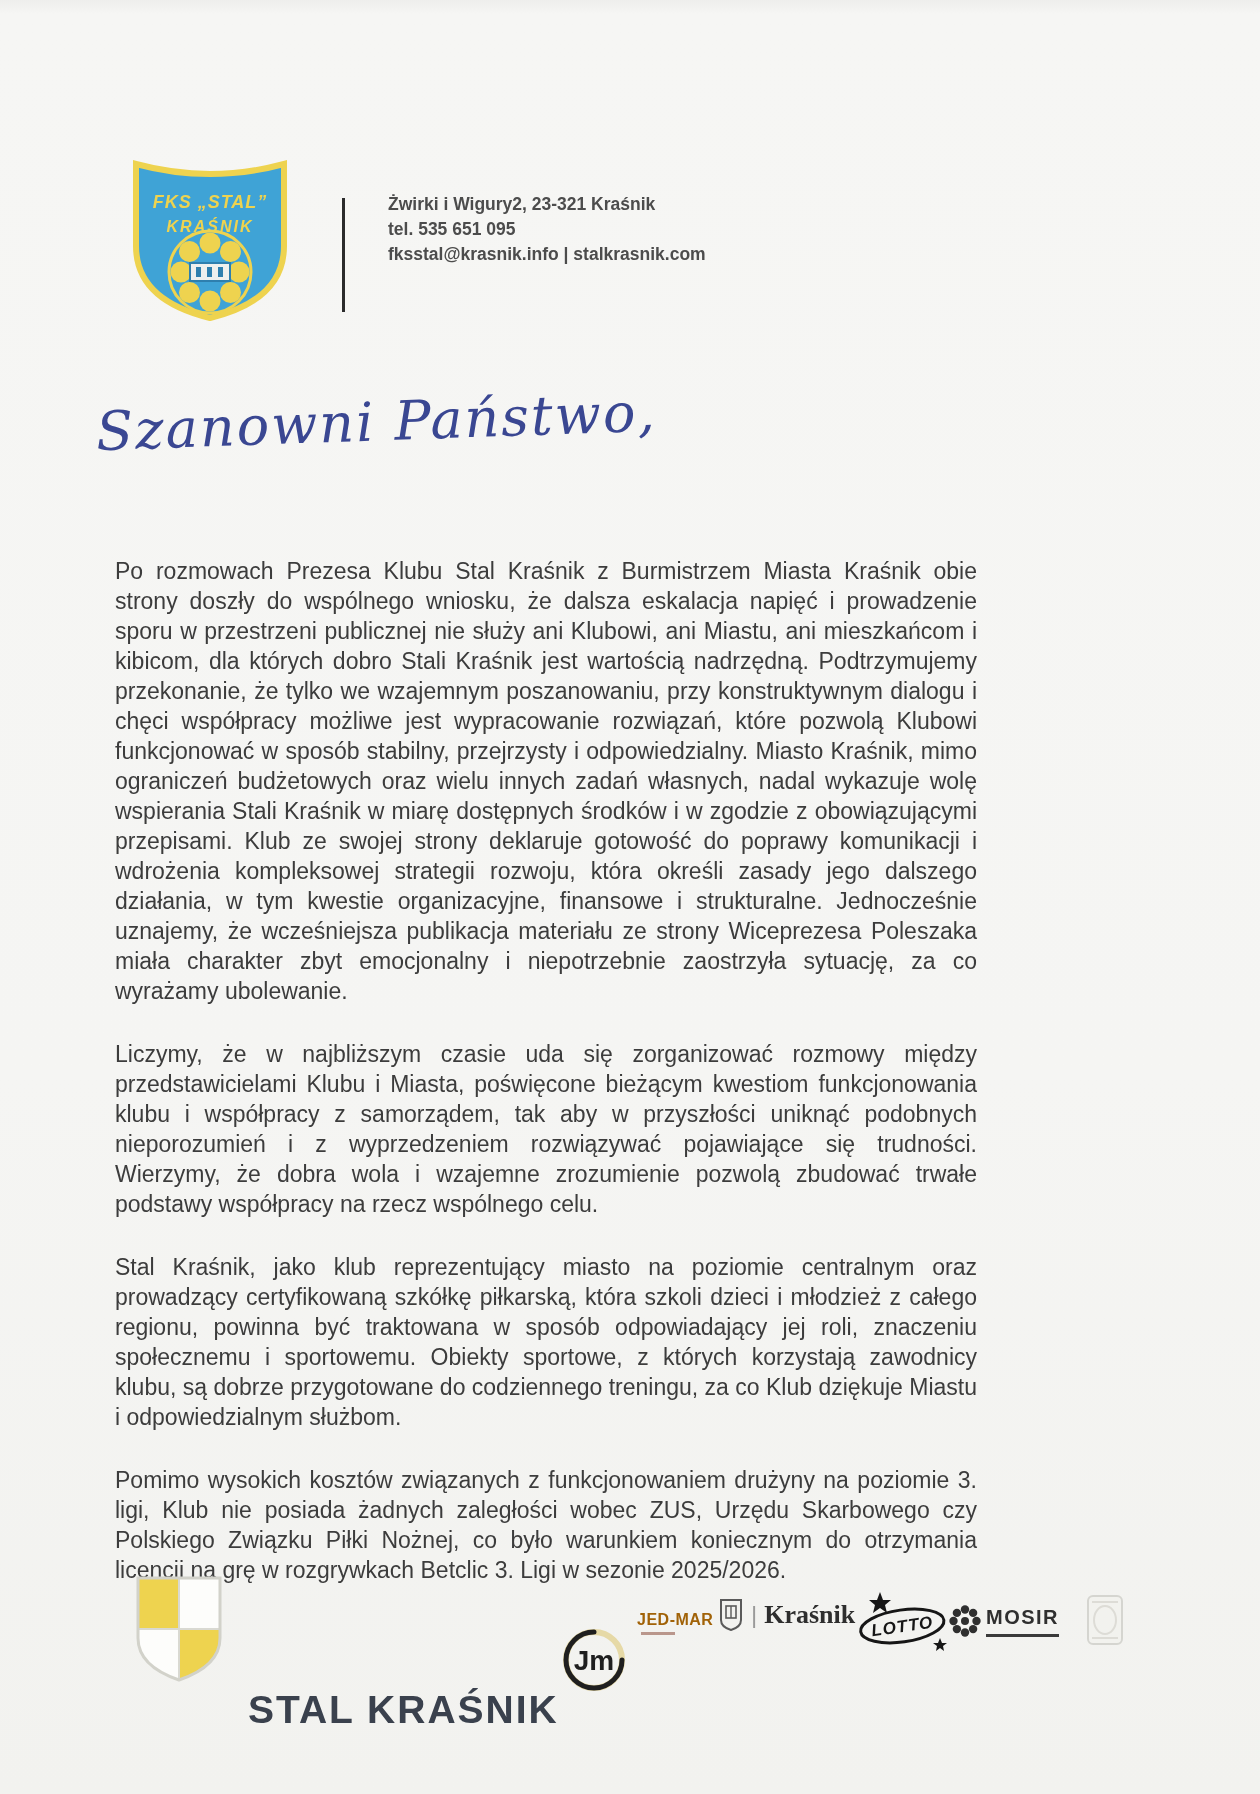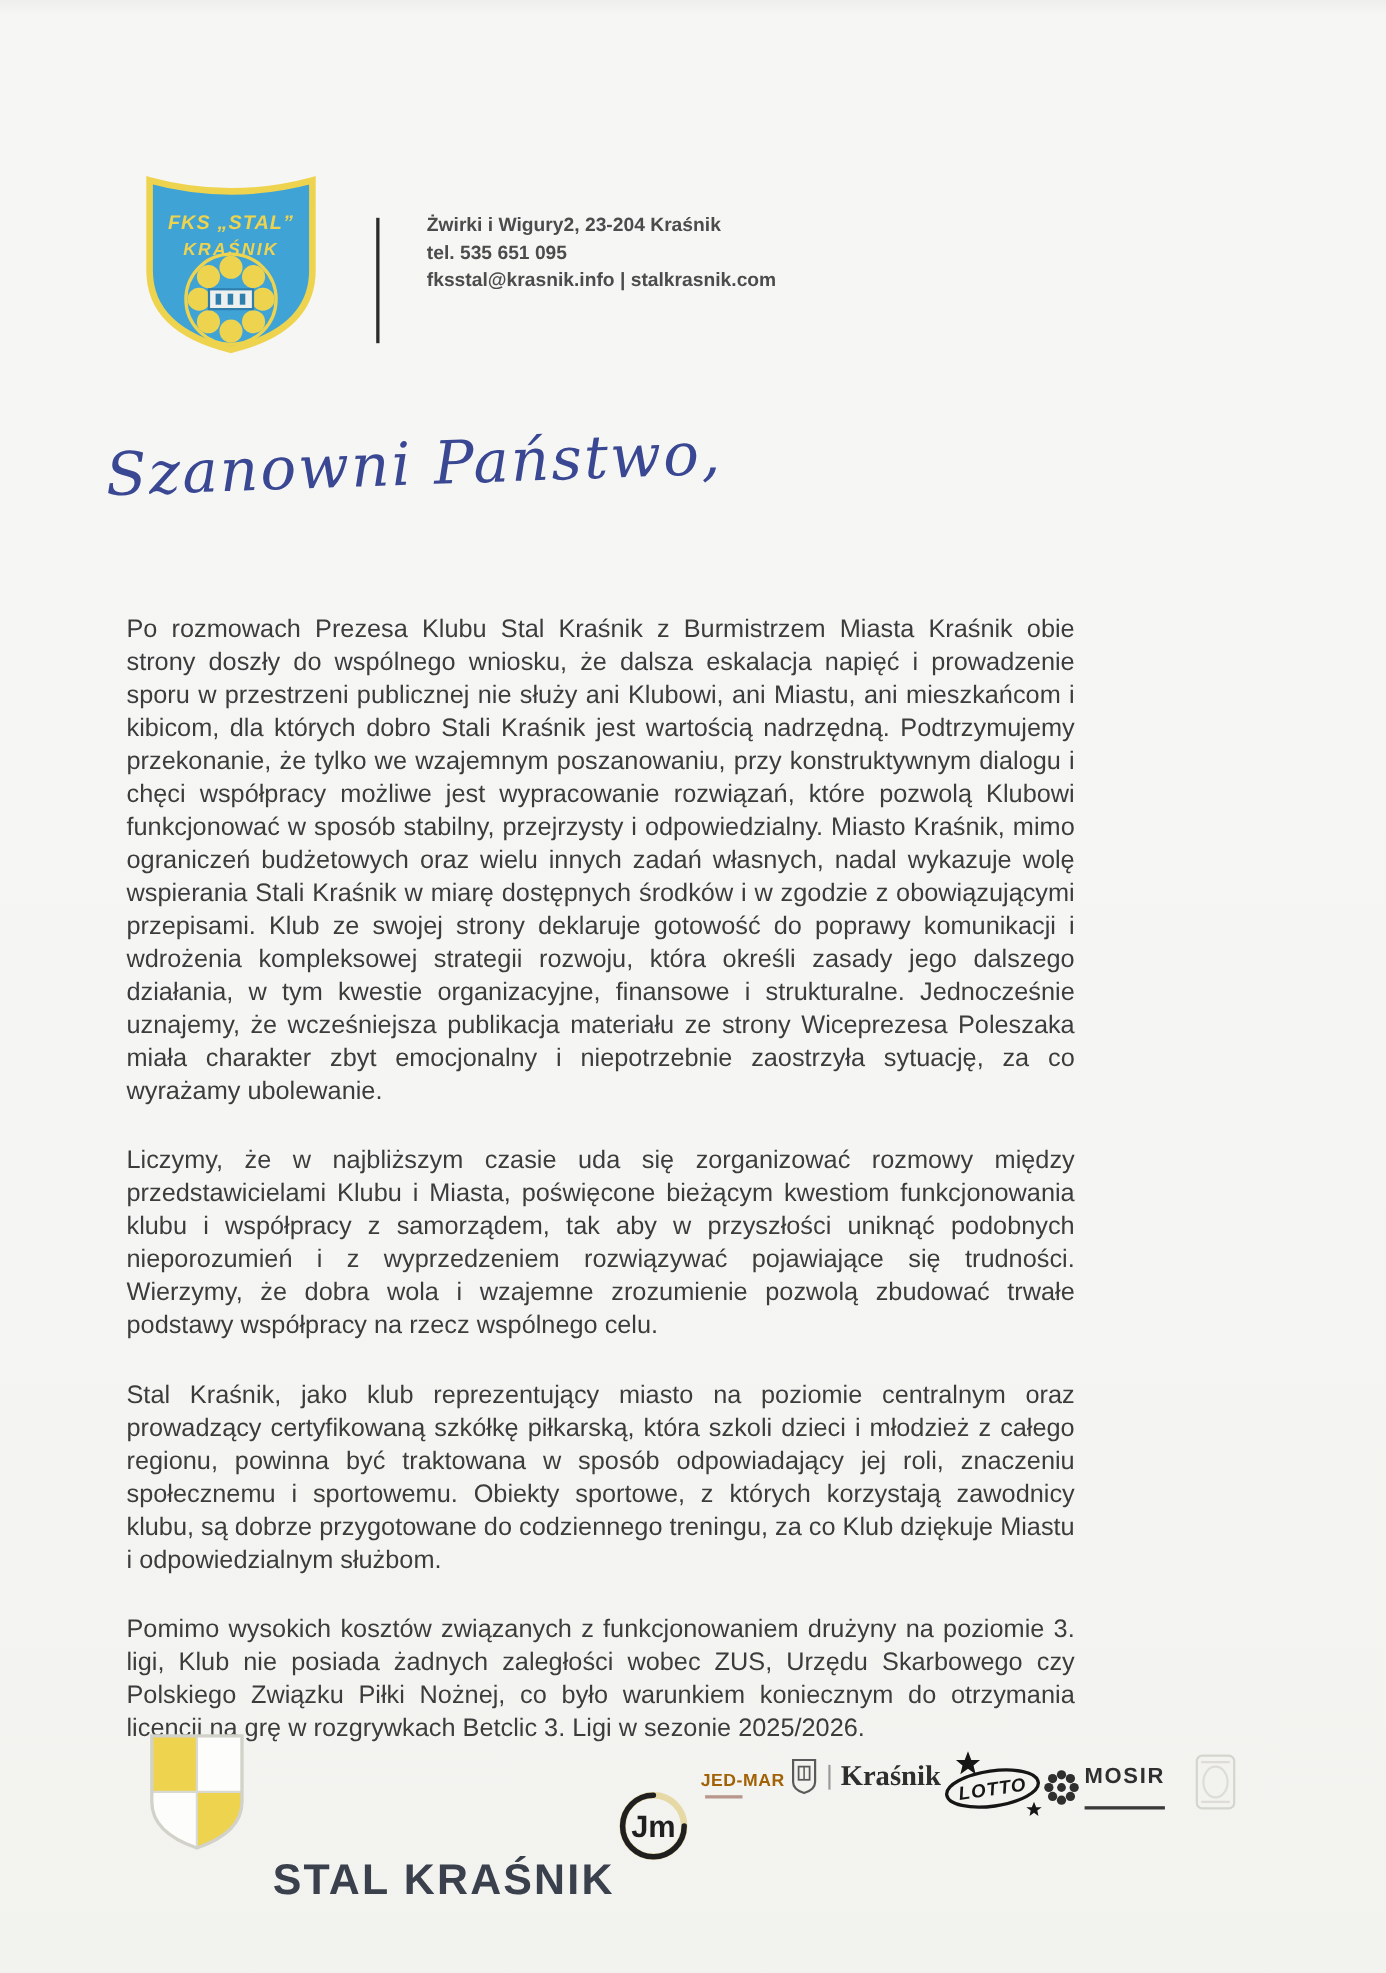--- a/index.html
+++ b/index.html
@@ -35,21 +35,21 @@
   }
 
   
   .wordmark{left:248px;top:1688px;font-size:39px;font-weight:bold;color:#3a414d;letter-spacing:2px;}
   .jedmar-label{left:637px;top:1611px;font-size:16px;font-weight:bold;color:#a16207;letter-spacing:0.5px;}
   .jedmar-subline{left:641px;top:1632px;width:34px;height:3px;background:#8a4a3a;opacity:0.55;}
   .krasnik-group{left:718px;top:1598px;display:flex;align-items:center;gap:7px;}
   .krasnik-sep{color:#9a9a9a;font-size:24px;}
   .krasnik-label{font-family:"Liberation Serif",serif;font-weight:bold;font-size:26px;color:#2e2e2e;}
   .mosir-group{left:948px;top:1604px;display:flex;align-items:center;gap:4px;}
-  .mosir-label{font-size:20px;font-weight:bold;color:#2f2f2f;letter-spacing:1.5px;border-bottom:3px solid #3a3a3a;padding-bottom:15px;}
+  .mosir-label{font-size:20px;font-weight:bold;color:#2f2f2f;letter-spacing:1.5px;border-bottom:3px solid #3a3a3a;padding-bottom:5px;}
   .legal{left:0;top:1706px;width:1260px;text-align:center;}
   .legal div{font-size:13.5px;font-weight:bold;color:#6b6b68;line-height:27px;}
 </style>
 </head>
 <body>
 
 <div class="abs" style="left:128px;top:150px;">
   <svg width="164" height="172" viewBox="0 0 164 172">
     <path d="M8,14 Q82,34 156,14 L156,96 Q156,150 82,168 Q8,150 8,96 Z" fill="#3fa3d6" stroke="#eed34f" stroke-width="6"></path>
     <text x="82" y="58" text-anchor="middle" font-size="18" font-weight="bold" fill="#eed34f" font-style="italic" letter-spacing="1">FKS „STAL”</text>
@@ -68,21 +68,21 @@
       <rect x="68" y="117" width="5" height="10" fill="#2e7fae"></rect>
       <rect x="79" y="117" width="5" height="10" fill="#2e7fae"></rect>
       <rect x="90" y="117" width="5" height="10" fill="#2e7fae"></rect>
     </g>
   </svg>
 </div>
 
 <div class="abs org-divider"></div>
 
 <div class="abs org-block">
-  <p class="org-line">Żwirki i Wigury2, 23-204 Kraśnik</p>
+  <p class="org-line">Żwirki i Wigury2, 23-321 Kraśnik</p>
   <p class="org-line">tel. 535 651 095</p>
   <p class="org-line">fksstal@krasnik.info | stalkrasnik.com</p>
 </div>
 
 <div class="abs greeting">Szanowni Państwo,</div>
 
 <div class="abs letter-body">
   <p>Po rozmowach Prezesa Klubu Stal Kraśnik z Burmistrzem Miasta Kraśnik obie strony doszły do wspólnego wniosku, że dalsza eskalacja napięć i prowadzenie sporu w przestrzeni publicznej nie służy ani Klubowi, ani Miastu, ani mieszkańcom i kibicom, dla których dobro Stali Kraśnik jest wartością nadrzędną. Podtrzymujemy przekonanie, że tylko we wzajemnym poszanowaniu, przy konstruktywnym dialogu i chęci współpracy możliwe jest wypracowanie rozwiązań, które pozwolą Klubowi funkcjonować w sposób stabilny, przejrzysty i odpowiedzialny. Miasto Kraśnik, mimo ograniczeń budżetowych oraz wielu innych zadań własnych, nadal wykazuje wolę wspierania Stali Kraśnik w miarę dostępnych środków i w zgodzie z obowiązującymi przepisami. Klub ze swojej strony deklaruje gotowość do poprawy komunikacji i wdrożenia kompleksowej strategii rozwoju, która określi zasady jego dalszego działania, w tym kwestie organizacyjne, finansowe i strukturalne. Jednocześnie uznajemy, że wcześniejsza publikacja materiału ze strony Wiceprezesa Poleszaka miała charakter zbyt emocjonalny i niepotrzebnie zaostrzyła sytuację, za co wyrażamy ubolewanie.</p>
   <p>Liczymy, że w najbliższym czasie uda się zorganizować rozmowy między przedstawicielami Klubu i Miasta, poświęcone bieżącym kwestiom funkcjonowania klubu i współpracy z samorządem, tak aby w przyszłości uniknąć podobnych nieporozumień i z wyprzedzeniem rozwiązywać pojawiające się trudności. Wierzymy, że dobra wola i wzajemne zrozumienie pozwolą zbudować trwałe podstawy współpracy na rzecz wspólnego celu.</p>
   <p>Stal Kraśnik, jako klub reprezentujący miasto na poziomie centralnym oraz prowadzący certyfikowaną szkółkę piłkarską, która szkoli dzieci i młodzież z całego regionu, powinna być traktowana w sposób odpowiadający jej roli, znaczeniu społecznemu i sportowemu. Obiekty sportowe, z których korzystają zawodnicy klubu, są dobrze przygotowane do codziennego treningu, za co Klub dziękuje Miastu i odpowiedzialnym służbom.</p>

